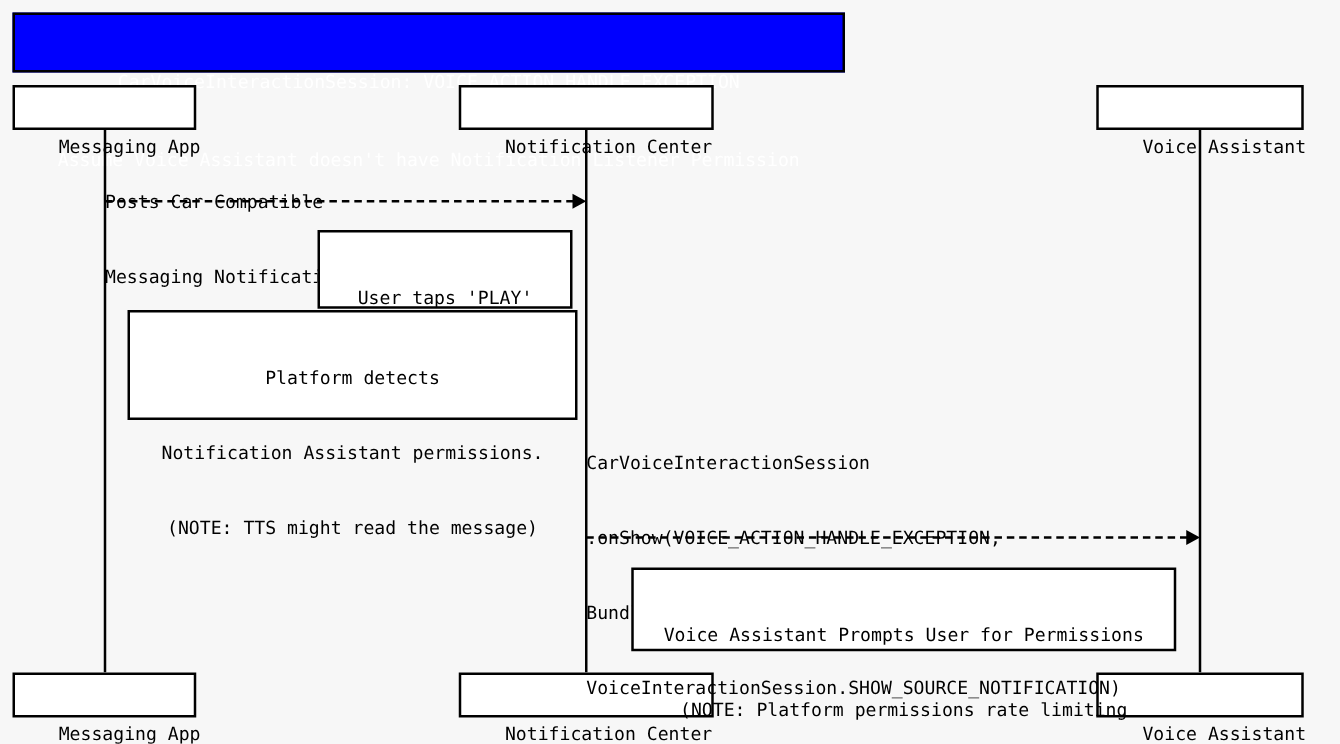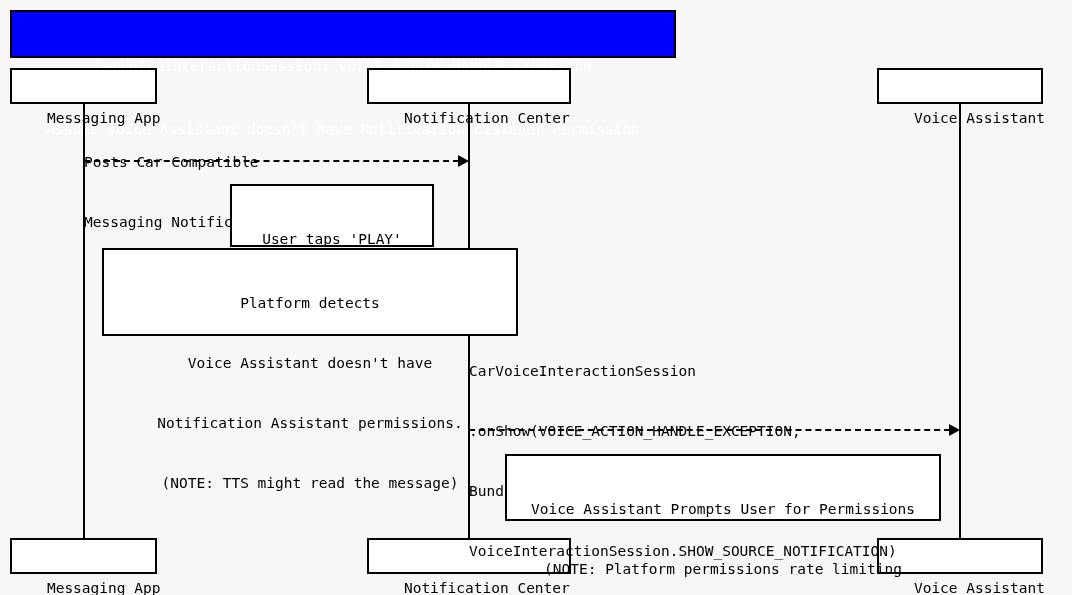--- a/index.html
+++ b/index.html
@@ -148,28 +148,27 @@
 
   <div class="msg-label" style="left:84px; top:112px; width:385px;">
     <span class="msg-line">Posts Car Compatible</span>
     <span class="msg-line">Messaging Notification</span>
   </div>
   <div class="arrow-wrap" style="left:84px; top:155px; width:385px;">
     <div class="arrow-line" style="width:375px;"></div>
     <div class="arrow-head" style="left:374px;"></div>
   </div>
 
-  <div class="note" style="left:230px; top:184px; width:204px; height:63px;">
+  <div class="note" style="left:254px; top:184px; width:204px; height:63px;">
     <span class="note-line">User taps 'PLAY'</span>
     <span class="note-line">on Msg Notification</span>
   </div>
 
-  <div class="note" style="left:102px; top:248px; width:416px; height:88px;">
+  <div class="note" style="left:102px; top:248px; width:360px; height:88px;">
     <span class="note-line">Platform detects</span>
-    <span class="note-line">Voice Assistant doesn't have</span>
     <span class="note-line">Notification Assistant permissions.</span>
     <span class="note-line">(NOTE: TTS might read the message)</span>
   </div>
 
   <div class="msg-label" style="left:469px; top:321px; width:491px;">
     <span class="msg-line">CarVoiceInteractionSession</span>
     <span class="msg-line">.onShow(VOICE_ACTION_HANDLE_EXCEPTION,</span>
     <span class="msg-line">Bundle payload,</span>
     <span class="msg-line">VoiceInteractionSession.SHOW_SOURCE_NOTIFICATION)</span>
   </div>

